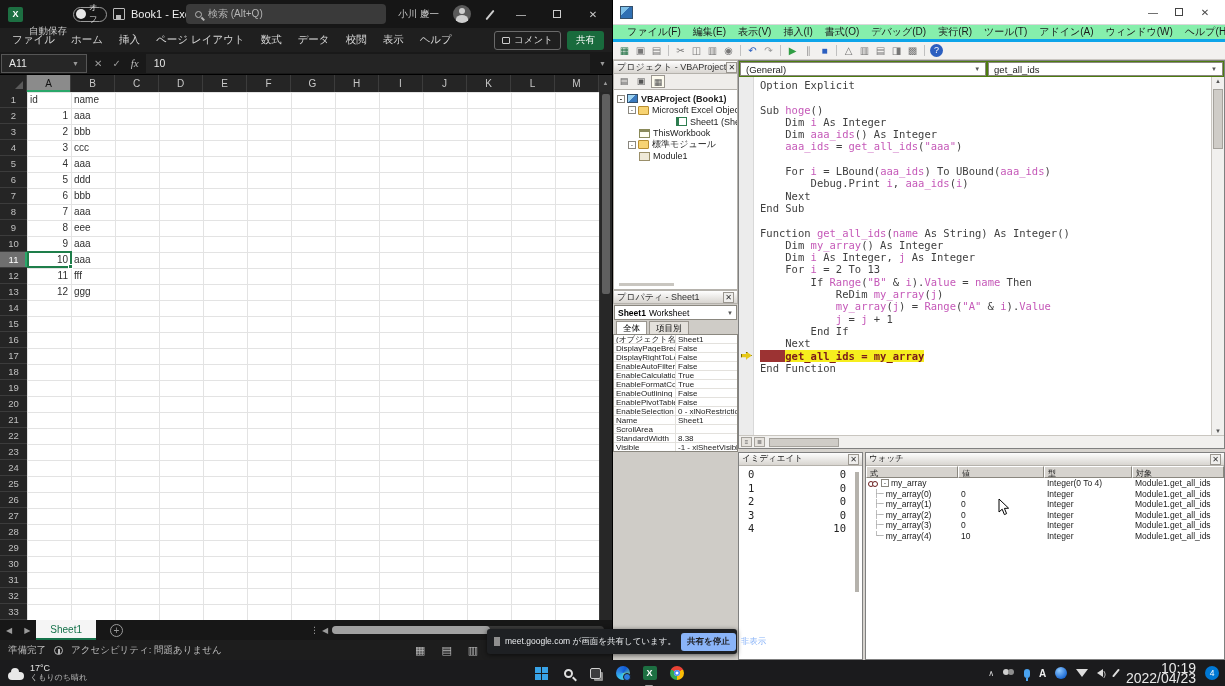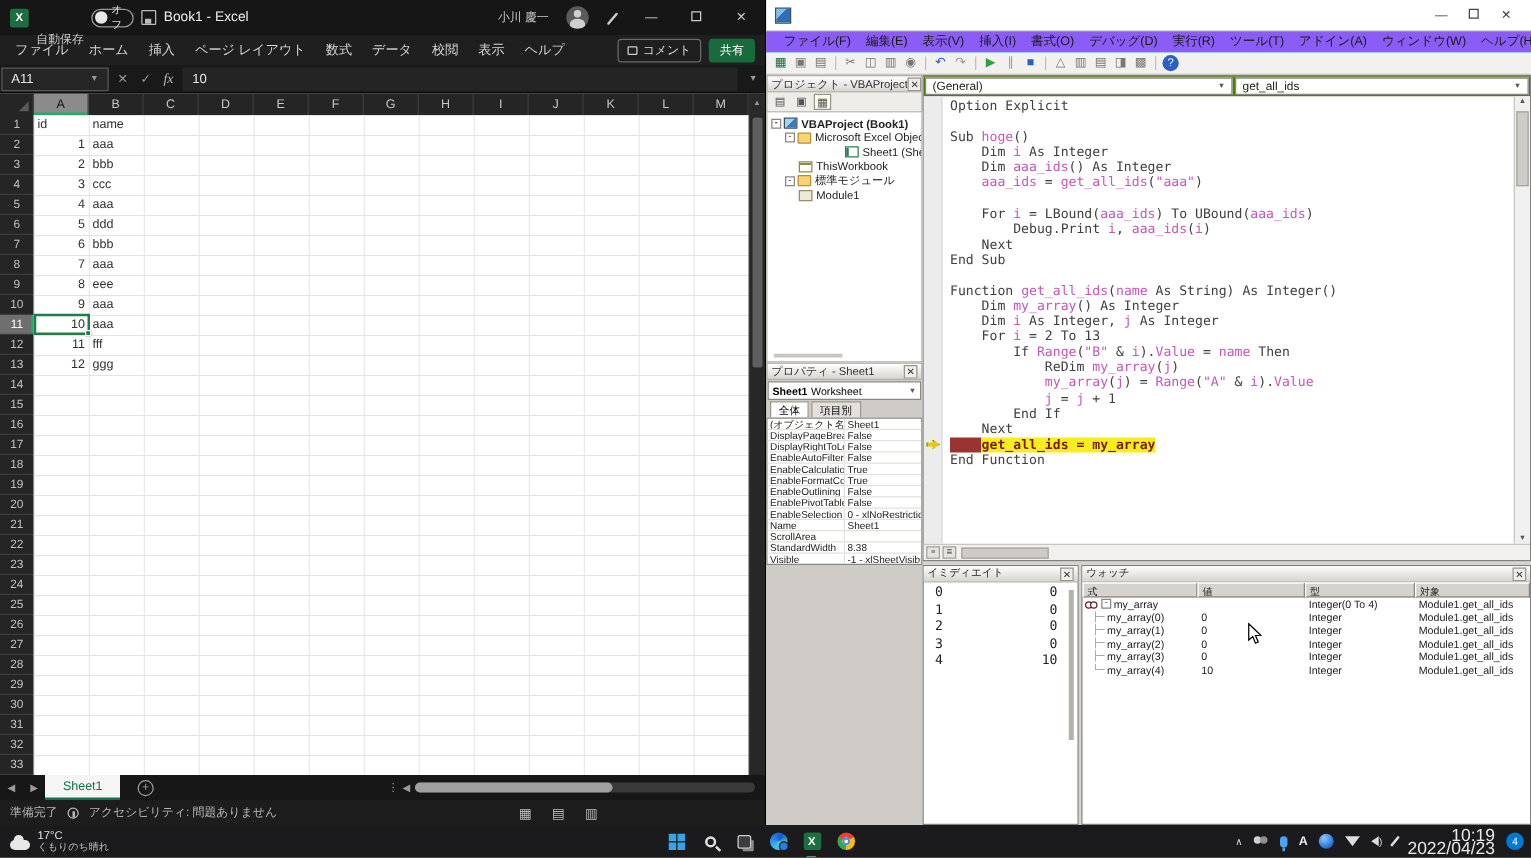--- a/index.html
+++ b/index.html
@@ -89,21 +89,21 @@
   .meet-stop { background:#8ab4f8; color:#202124; font-size:8.5px; padding:3px 6px; border-radius:3px; white-space:nowrap; font-weight:bold; }
   .meet-hide { color:#8ab4f8; font-size:8.5px; white-space:nowrap; }
 
   
   #vbe-window { position:absolute; left:612px; top:0; width:613px; height:660px; background:#d6d3ce; border-left:1px solid #000; display:flex; flex-direction:column; }
   .vbe-titlebar { height:25px; background:#fff; display:flex; align-items:center; gap:6px; padding:0 7px; font-size:10.5px; color:#1a1a1a; border-bottom:1px solid #d9d9d9; flex:none; }
   .vbe-appicon { width:13px; height:13px; background:linear-gradient(135deg,#7ec0e8 40%,#2f6fb3 40%); transform:rotate(0deg); border:1px solid #35506b; }
   .vbe-title-text { white-space:nowrap; overflow:hidden; }
   .vbe-ctls { margin-left:auto; display:flex; }
   .vbe-ctl { width:26px; text-align:center; color:#444; font-size:10px; }
-  .vbe-menubar { height:17px; background:#8b5cf6; display:flex; align-items:center; font-size:10px; color:#1a1a1a; padding:0 3px; border-bottom:1px solid #0ea5e9; flex:none; }
+  .vbe-menubar { height:17px; background:#86efac; display:flex; align-items:center; font-size:10px; color:#1a1a1a; padding:0 3px; border-bottom:3px solid #0ea5e9; flex:none; }
   .vbe-menuicon { width:12px; height:11px; background:#1d6f42; margin:0 4px 0 1px; border-radius:1px; box-shadow:inset 0 0 0 1px #fff3; }
   .vbe-menu-item { padding:0 6px; white-space:nowrap; }
   .vbe-toolbar { height:18px; background:#f2f1ef; display:flex; align-items:center; gap:3px; padding:0 5px; border-bottom:1px solid #c9c6c0; flex:none; }
   .tbi { width:13px; height:13px; font-size:10px; line-height:13px; text-align:center; flex:none; }
   .tbi.help { background:#2b5fc0; color:#fff; border-radius:50%; font-size:9px; }
   .tb-sep { width:1px; height:11px; background:#c0c0c0; margin:0 2px; flex:none; }
 
   .vbe-main { flex:1; display:flex; min-height:0; }
   .vbe-left { width:125px; flex:none; display:flex; flex-direction:column; background:#cfccc7; }
   .panel-title { height:14px; background:linear-gradient(#ffffff,#d8d5d0); border:1px solid #b5b2ac; display:flex; align-items:center; font-size:9px; color:#333; padding:0 3px; flex:none; white-space:nowrap; overflow:hidden; }
@@ -223,20 +223,24 @@
   <div id="excel-window">
     <div class="xl-titlebar">
       <div class="xl-appicon">X</div>
       <span class="autosave-label">自動保存</span>
       <span class="autosave-toggle">
         <span class="autosave-knob"></span>
         <span class="autosave-state">オフ</span>
       </span>
       <span class="save-ic"></span>
       <span class="doc-title">Book1 - Excel</span>
+      <div class="xl-search">
+        <span class="mag"></span>
+        <span>検索 (Alt+Q)</span>
+      </div>
       <div class="xl-tb-right">
         <span class="user-name">小川 慶一</span>
         <span class="avatar"></span>
         <span class="pen-ic"></span>
         <span class="win-ctl">—</span>
         <span class="win-ctl"><span class="max-ic"></span></span>
         <span class="win-ctl">✕</span>
       </div>
     </div>
 
@@ -381,20 +385,26 @@
         <span>アクセシビリティ: 問題ありません</span>
         <div class="view-ics">
           <span>▦</span>
           <span>▤</span>
           <span>▥</span>
         </div>
       </div>
     </div>
   </div>
 
+  <div id="meet-bar">
+    <span class="meet-grip"></span>
+    <span class="meet-text">meet.google.com が画面を共有しています。</span>
+    <span class="meet-stop">共有を停止</span>
+    <span class="meet-hide">非表示</span>
+  </div>
 
   <div id="vbe-window">
     <div class="vbe-titlebar">
       <span class="vbe-appicon"></span>
       <span class="vbe-ctls">
         <span class="vbe-ctl">—</span>
         <span class="vbe-ctl"><span class="max-ic" style="border-color:#444;"></span></span>
         <span class="vbe-ctl">✕</span>
       </span>
     </div>

